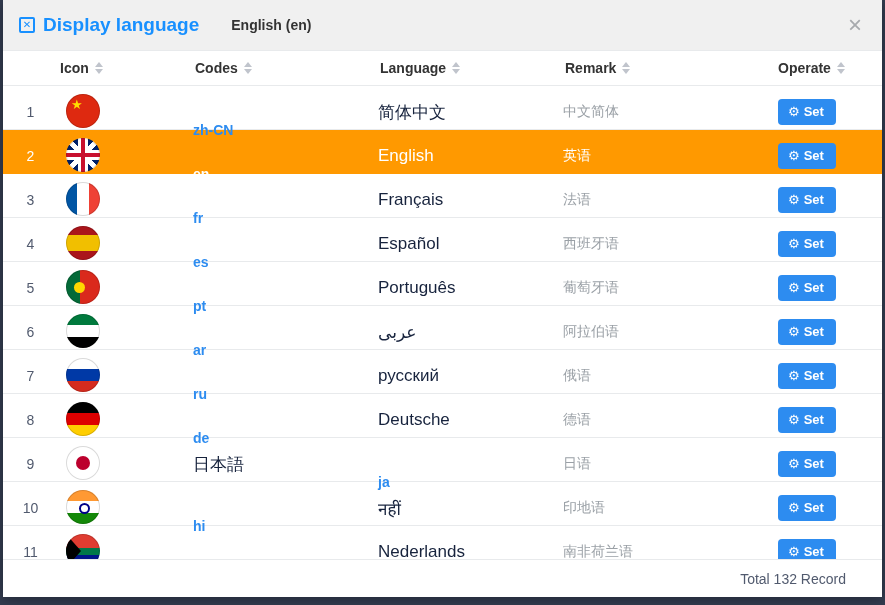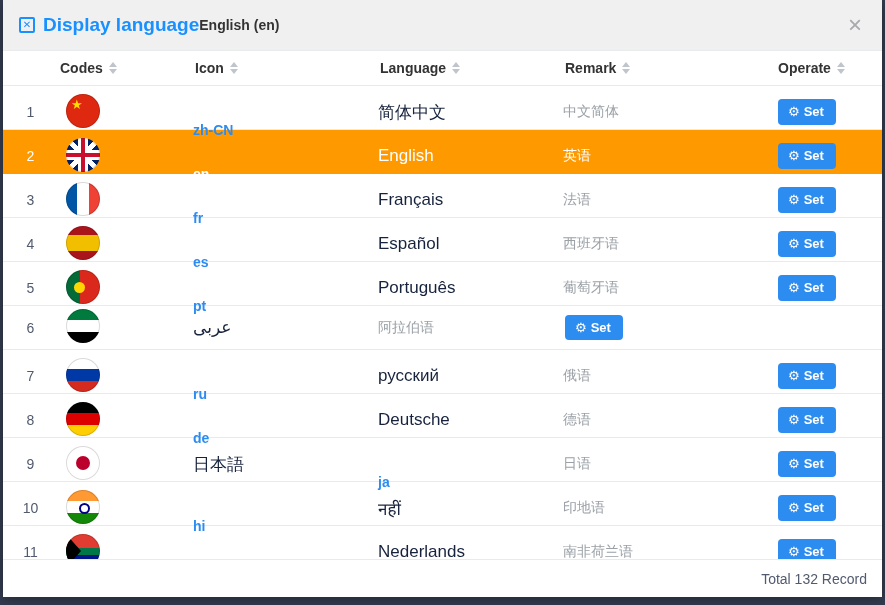--- a/index.html
+++ b/index.html
@@ -29,21 +29,21 @@
     display:flex; align-items:center; padding:0 20px 0 16px;
     position:relative;
   }
   .title-icon {
     width:16px; height:16px; border:2px solid var(--title-blue);
     border-radius:2px; display:inline-flex; align-items:center; justify-content:center;
     color:var(--title-blue); font-size:10px; font-weight:bold; line-height:1;
     margin-right:8px; flex:0 0 auto;
   }
   .dlg-title { color:var(--title-blue); font-size:19px; font-weight:bold; }
-  .dlg-sub { color:#333; font-size:14px; font-weight:bold; }
+  .dlg-sub { color:#333; font-size:14px; font-weight:bold; margin-left:32px; }
   .close {
     position:absolute; right:20px; top:50%; transform:translateY(-50%);
     color:#a6a9ad; font-size:24px; font-weight:300; line-height:1; cursor:pointer;
   }
   
   .grid {
     display:grid;
     grid-template-columns:55px 135px 185px 185px 213px 1fr;
     align-items:center;
   }
@@ -110,47 +110,47 @@
   .flag-japan    { background:#fff; }
   .flag-japan::after { content:''; position:absolute; left:10px; top:10px; width:14px; height:14px; background:#BC002D; border-radius:50%; }
   .flag-india    { background:linear-gradient(to bottom,#FF9933 0 33.4%,#fff 33.4% 66.7%,#138808 66.7%); }
   .flag-india::after { content:''; position:absolute; left:13px; top:13px; width:7px; height:7px; border:2px solid #000088; border-radius:50%; }
   .flag-south-africa { background:linear-gradient(to bottom,#E03C31 0 40%,#007749 40% 62%,#001489 62%); }
   .flag-south-africa::after { content:''; position:absolute; left:0; top:0; width:0; height:0; border-top:17px solid transparent; border-bottom:17px solid transparent; border-left:15px solid #000; }
   
   .dlg-footer {
     height:38px; flex:0 0 auto; border-top:1px solid var(--border);
     display:flex; align-items:center; justify-content:flex-end;
-    padding-right:15px; background:#fff;
+    padding-right:36px; background:#fff;
     font-size:14px; color:#515a6e;
   }
 </style>
 </head>
 <body>
 
 <div class="dialog">
 
   <div class="dlg-header">
     <span class="title-icon">✕</span>
     <span class="dlg-title">Display language</span>
     <span class="dlg-sub">English (en)</span>
     <span class="close">×</span>
   </div>
 
   <div class="thead grid">
     <div class="th"></div>
     <div class="th">
+      <span>Icon</span>
+      <span class="sort">
+          <i class="up"></i>
+          <i class="down"></i>
+        </span>
+    </div>
+    <div class="th">
       <span>Codes</span>
-      <span class="sort">
-          <i class="up"></i>
-          <i class="down"></i>
-        </span>
-    </div>
-    <div class="th">
-      <span>Icon</span>
       <span class="sort">
           <i class="up"></i>
           <i class="down"></i>
         </span>
     </div>
     <div class="th">
       <span>Language</span>
       <span class="sort">
           <i class="up"></i>
           <i class="down"></i>
@@ -251,20 +251,21 @@
             <span class="set-label">Set</span>
       </button>
     </div>
   </div>
 
   <div class="row grid">
     <div class="cell cell-index">6</div>
     <div class="cell cell-icon">
       <span class="flag flag-arabic"></span>
     </div>
+    <div class="cell cell-code">ar</div>
     <div class="cell cell-lang">عربى</div>
     <div class="cell cell-remark">阿拉伯语</div>
     <div class="cell cell-op">
       <button class="set-btn">
         <span class="gear">⚙</span>
             <span class="set-label">Set</span>
       </button>
     </div>
   </div>
 

